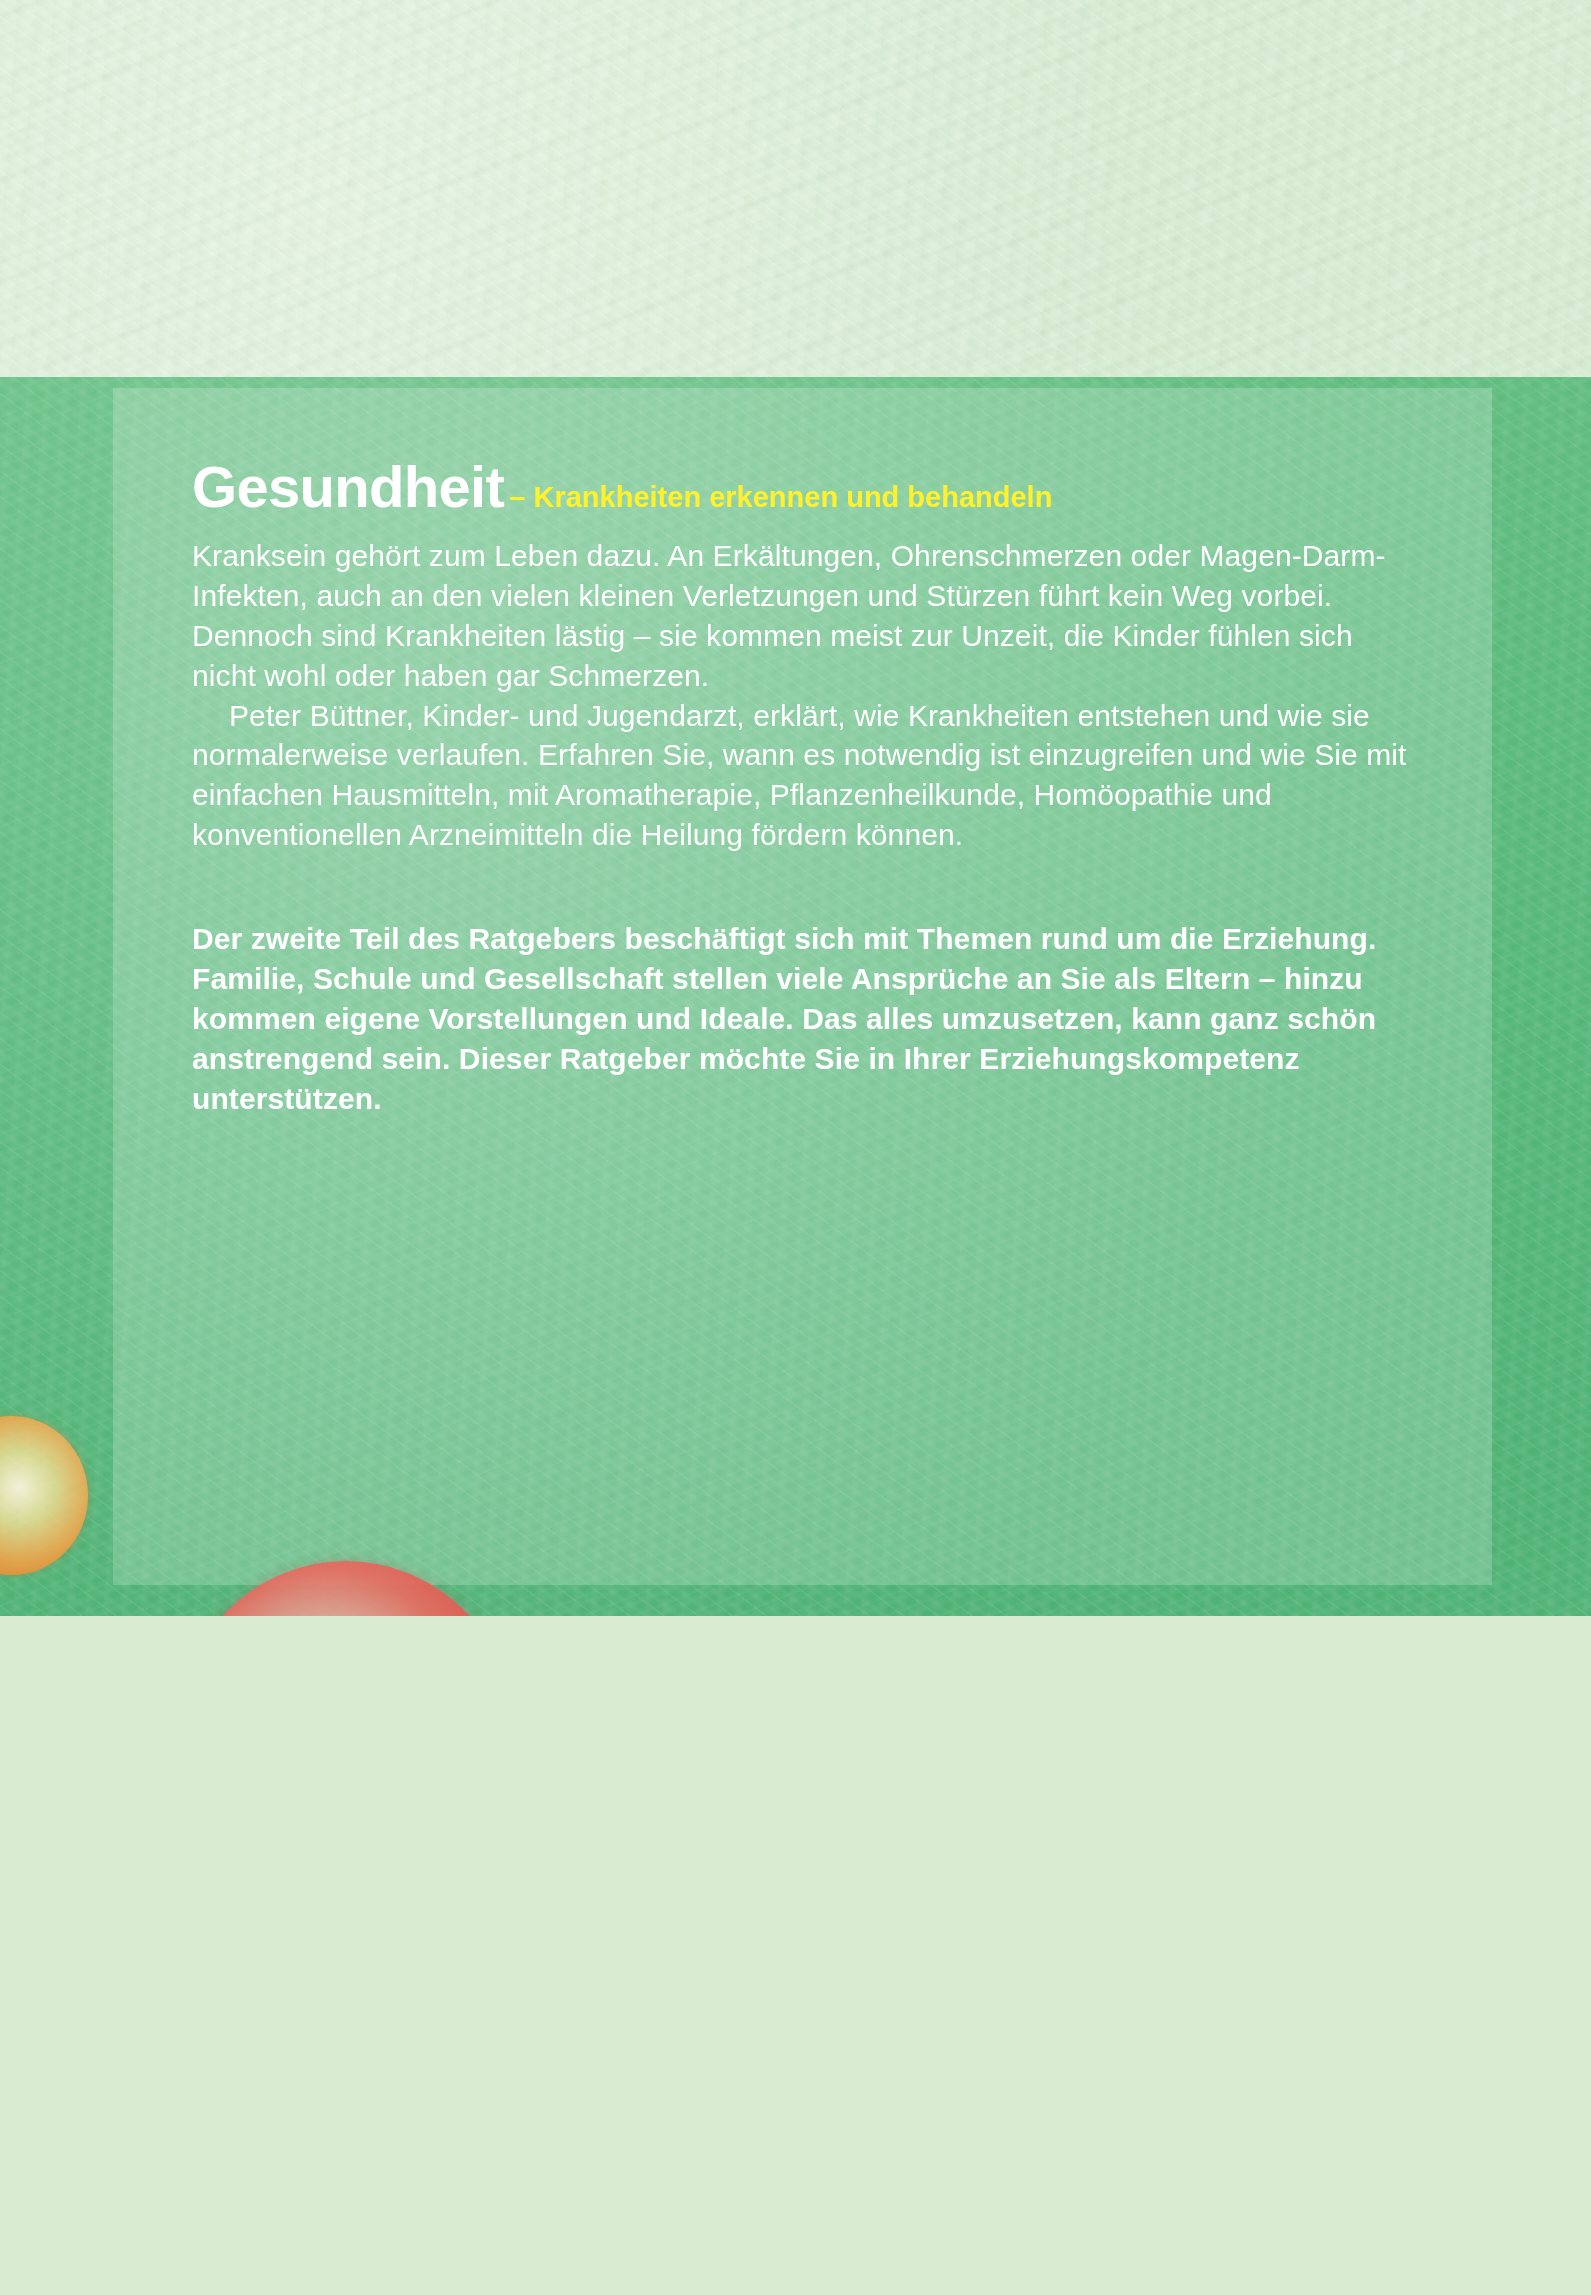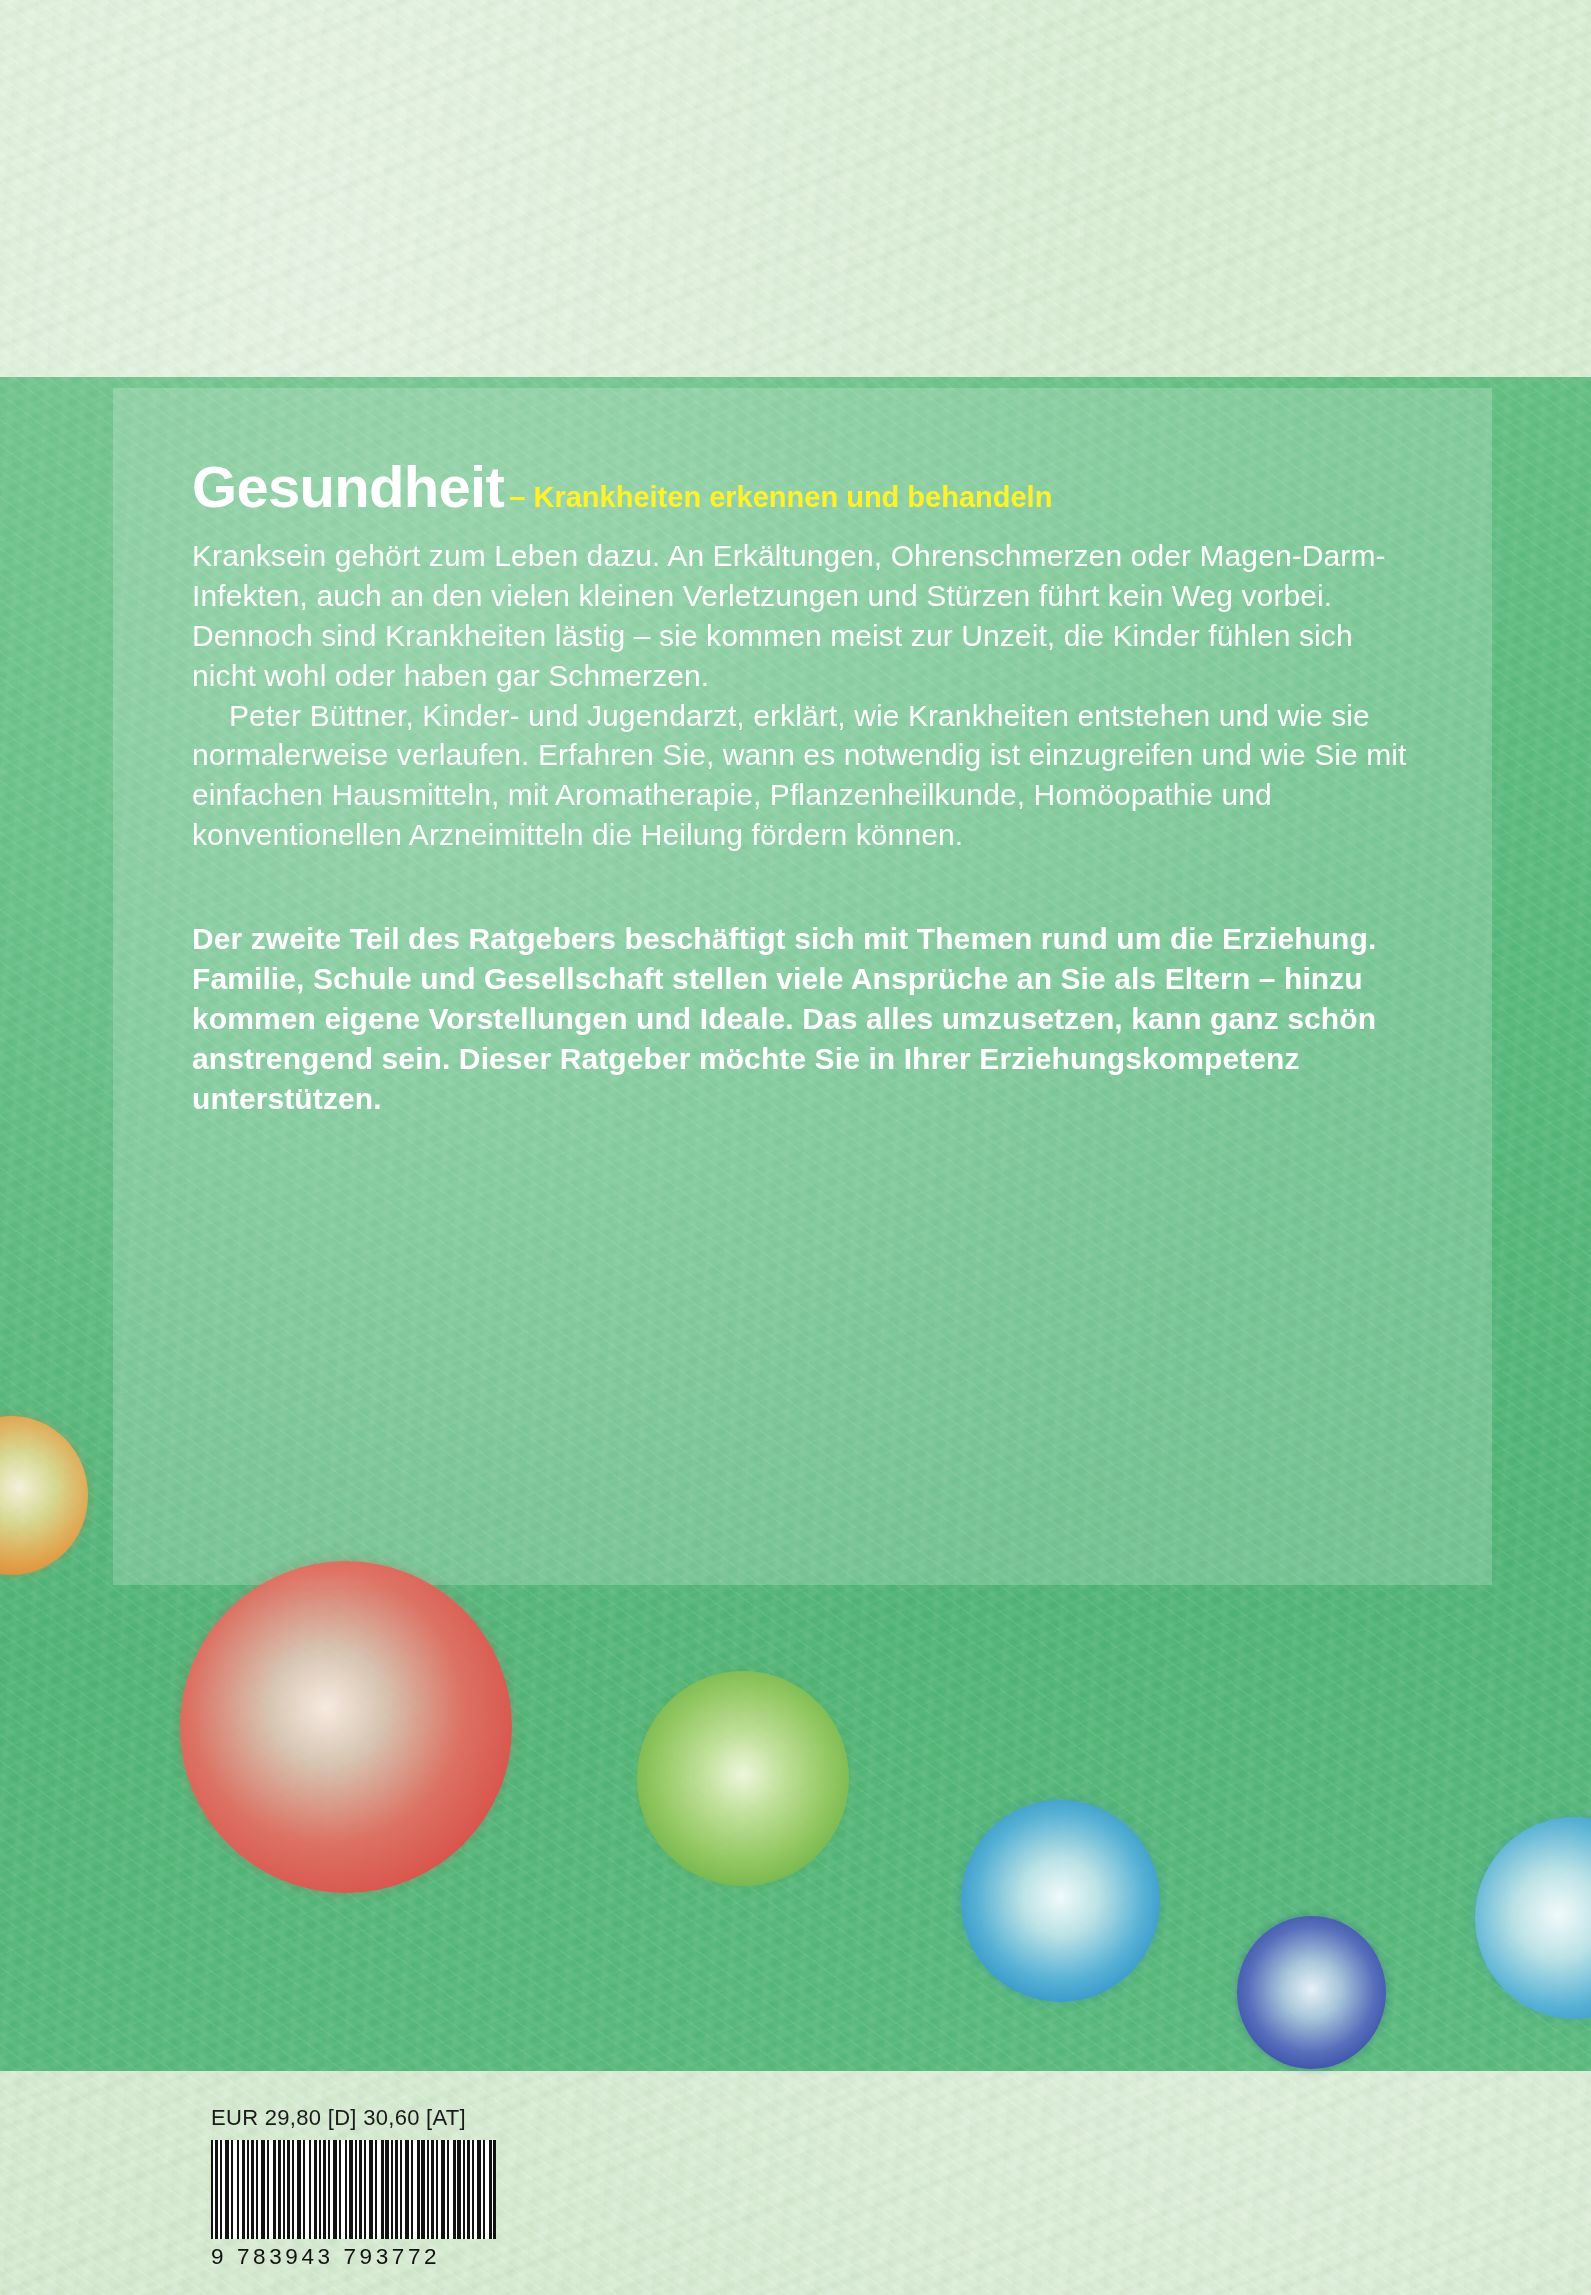--- a/index.html
+++ b/index.html
@@ -11,21 +11,21 @@
     height: 2295px;
     font-family: "Liberation Sans", sans-serif;
     background: #d9ecd2;
     overflow: hidden;
   }
 
   
   .cover {
     position: relative;
     width: 1591px;
-    height: 2295px;
+    height: 1616px;
     background:
       radial-gradient(ellipse at 20% 12%, rgba(255,255,255,0.35) 0%, rgba(255,255,255,0) 45%),
       radial-gradient(ellipse at 78% 80%, rgba(255,255,255,0.22) 0%, rgba(255,255,255,0) 50%),
       linear-gradient(180deg, #d6ecd1 0%, #d2e9cd 100%);
     overflow: hidden;
   }
 
   
   .paper-texture {
     position: absolute;

